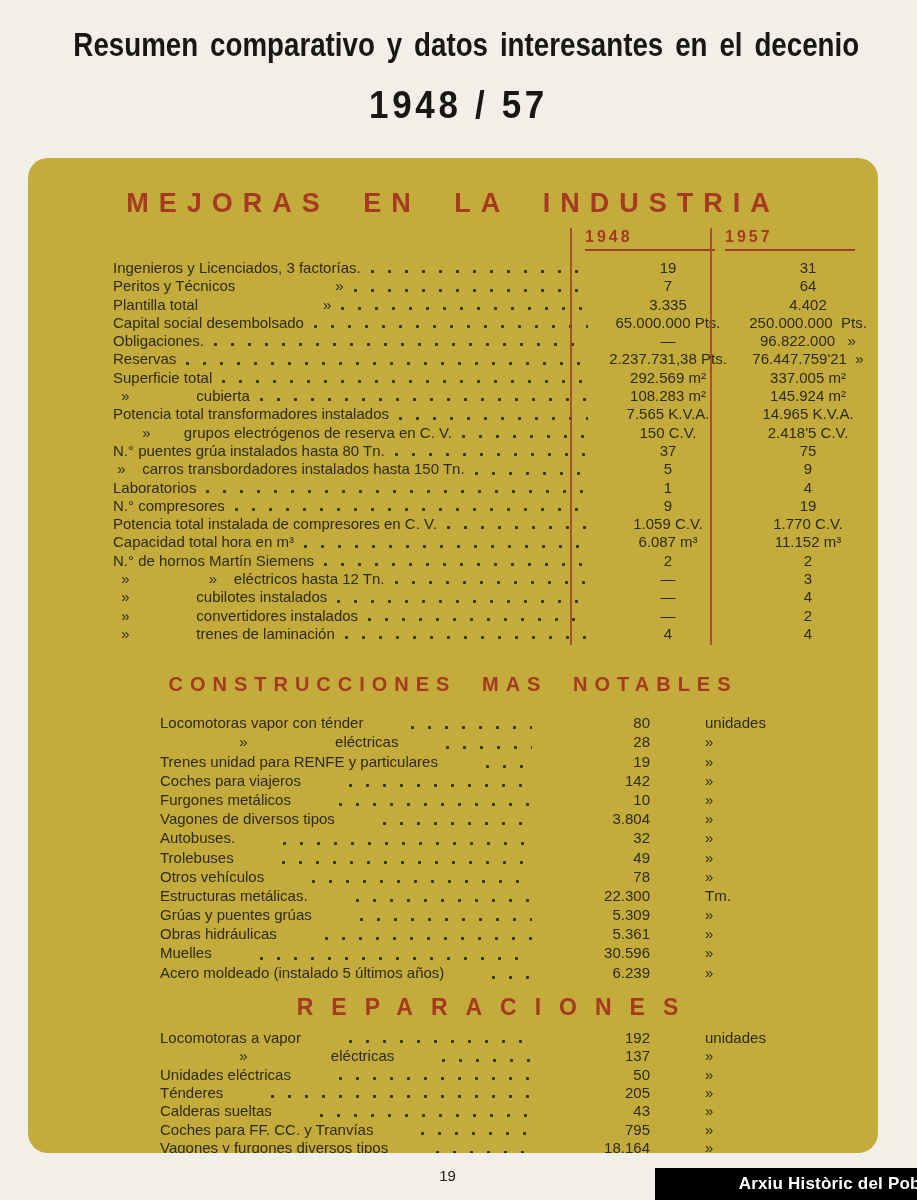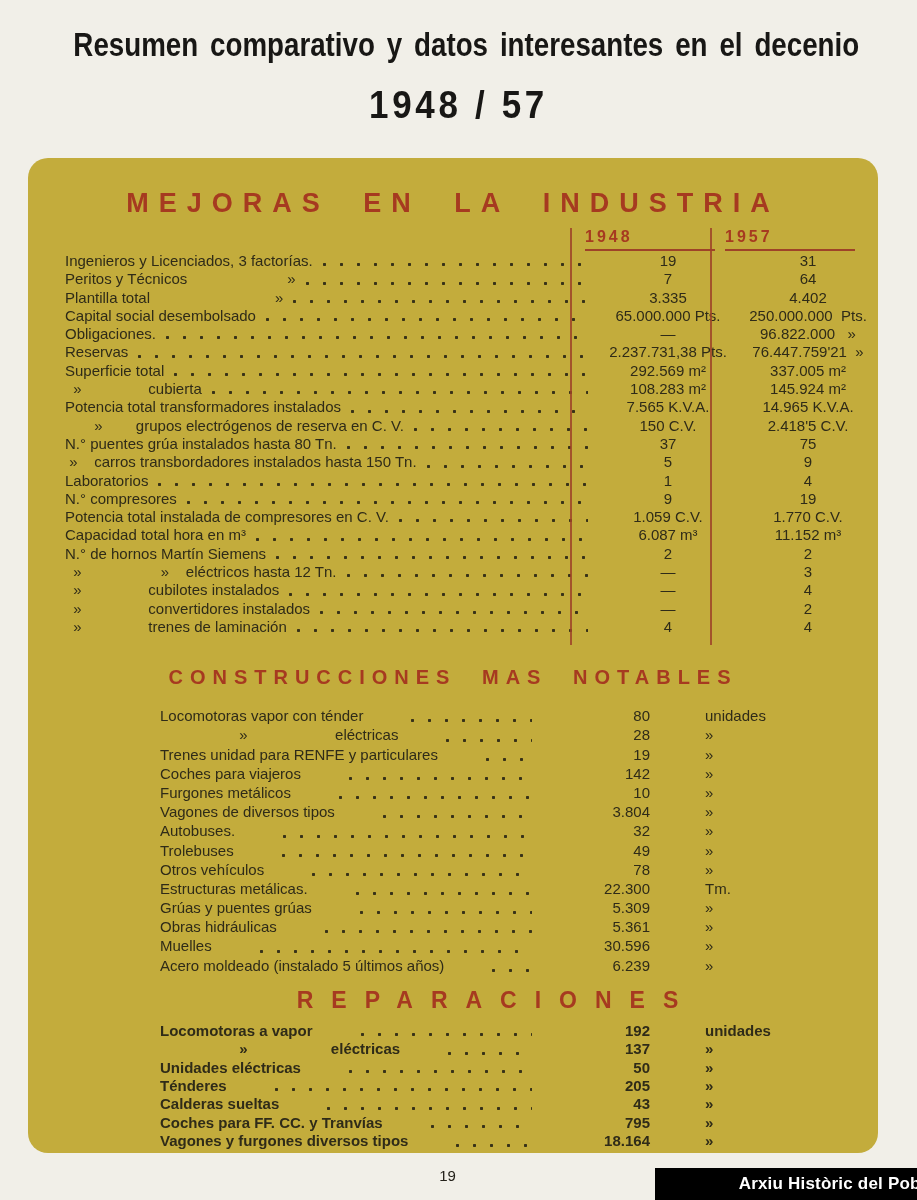--- a/index.html
+++ b/index.html
@@ -48,21 +48,21 @@
     color: var(--heading-red, #a63a20);
   }
   .mj-col.c1 { left:542px; }
   .mj-col.c2 { left:682px; }
   .vrule {
     position:absolute; top:70px; width:2px; height:417px;
     background: var(--rule-red, #9e4328); opacity:0.85;
   }
   .vrule.r1 { left:542px; }
   .vrule.r2 { left:682px; }
-  .mj-rows { margin-top:0; }
+  .mj-rows { margin-top:7px;padding-left:48px; }
   .mj-row { display:flex; align-items:baseline; height:18.3px; padding-left:37px; font-size:15px; }
   .mj-row .lbl { white-space:pre; }
   .mj-row .v1, .mj-row .v2 { flex:none; width:140px; text-align:center; white-space:pre; }
   .dots {
     flex:1 1 auto; align-self:flex-end; height:5px; margin:0 10px 3px 9px;
     background-image: radial-gradient(circle at 2.5px 2.5px, #383218 1.35px, transparent 1.8px);
     background-repeat:repeat-x; background-size:17px 5px;
   }
   .c-heading {
     margin-top:24px; line-height:34px;
@@ -79,21 +79,21 @@
   .c-row .unit { flex:none; width:190px; padding-left:17px; white-space:pre; }
   .r-heading {
     margin-top:10px; margin-left:87px; line-height:28px;
     font-size:23px; font-weight:bold;
     letter-spacing:18px;
     color: var(--heading-red, #a63a20);
     white-space:nowrap;
     text-align:center;
   }
   .r-rows { margin-top:8px; }
-  .r-rows .c-row { height:18.4px;font-weight:bold; }
+  .r-rows .c-row { height:18.4px; }
   .page-number {
     position:absolute; top:1167px; left:0; width:917px;
     text-align:center; padding-right:22px;
     font-size:15px; color:#24211a;
   }
   .watermark {
     position:absolute; left:655px; top:1168px; width:312px; height:32px;
     background: var(--watermark-bg, #000000);
     color: var(--watermark-text, #ffffff);
     display:flex; align-items:center; justify-content:flex-end;

